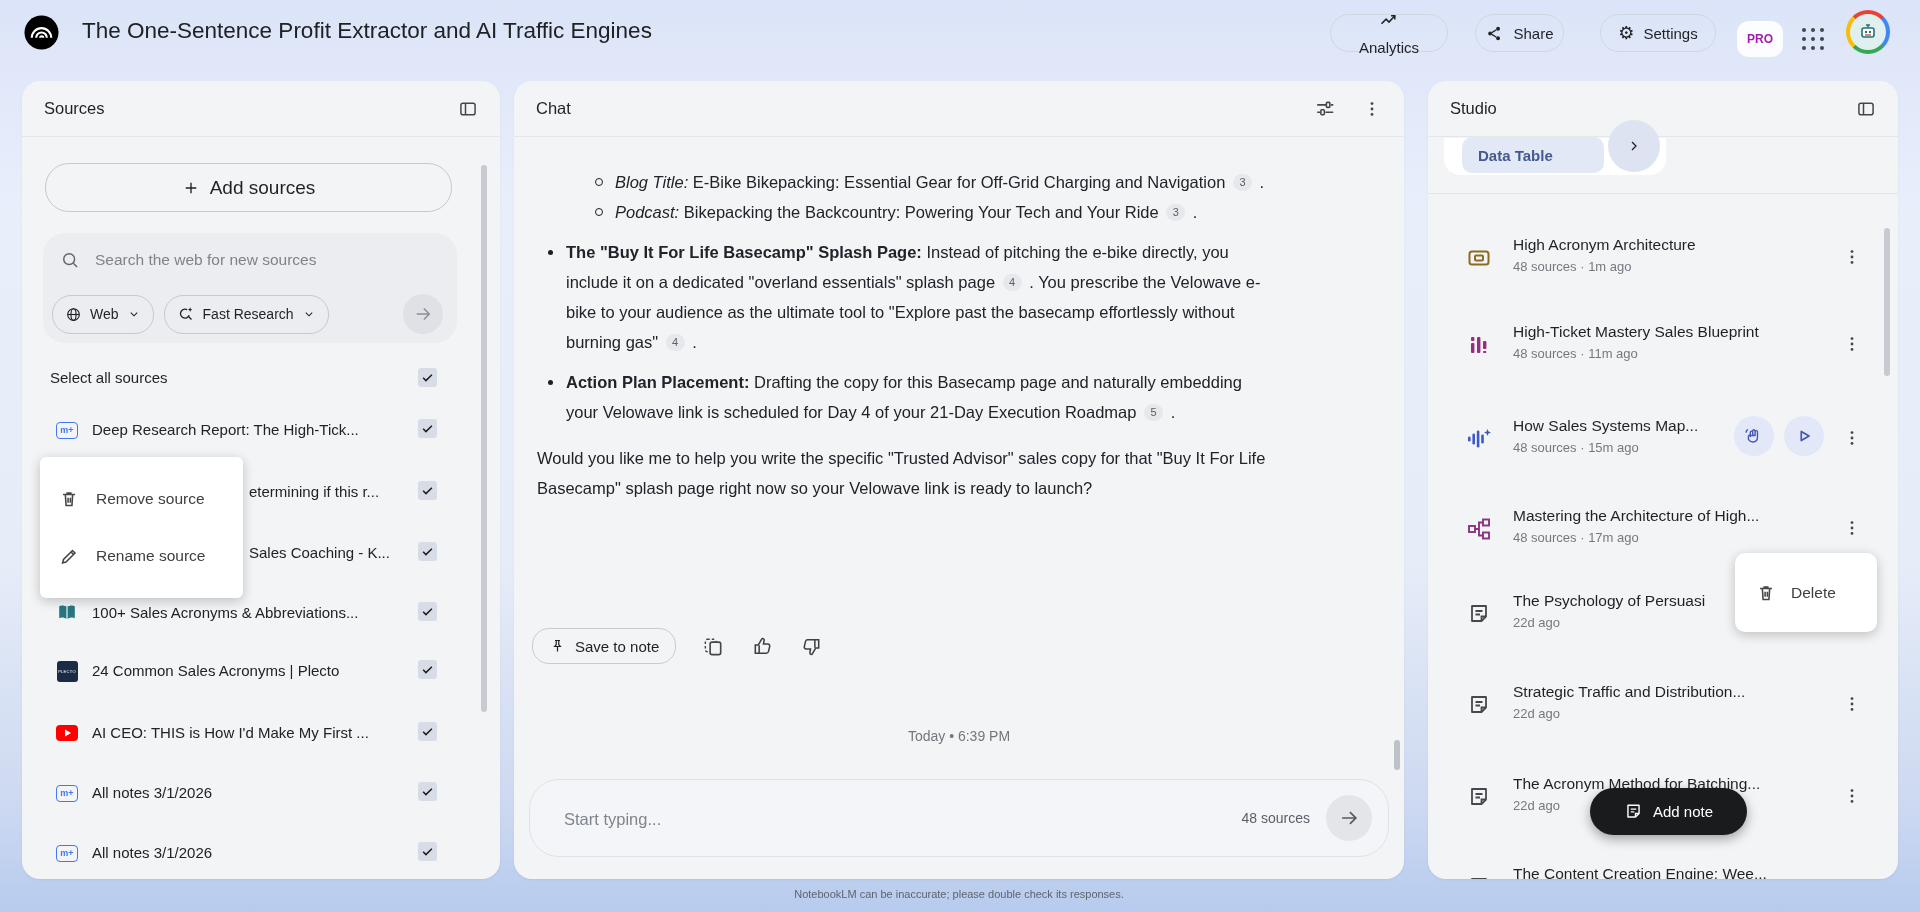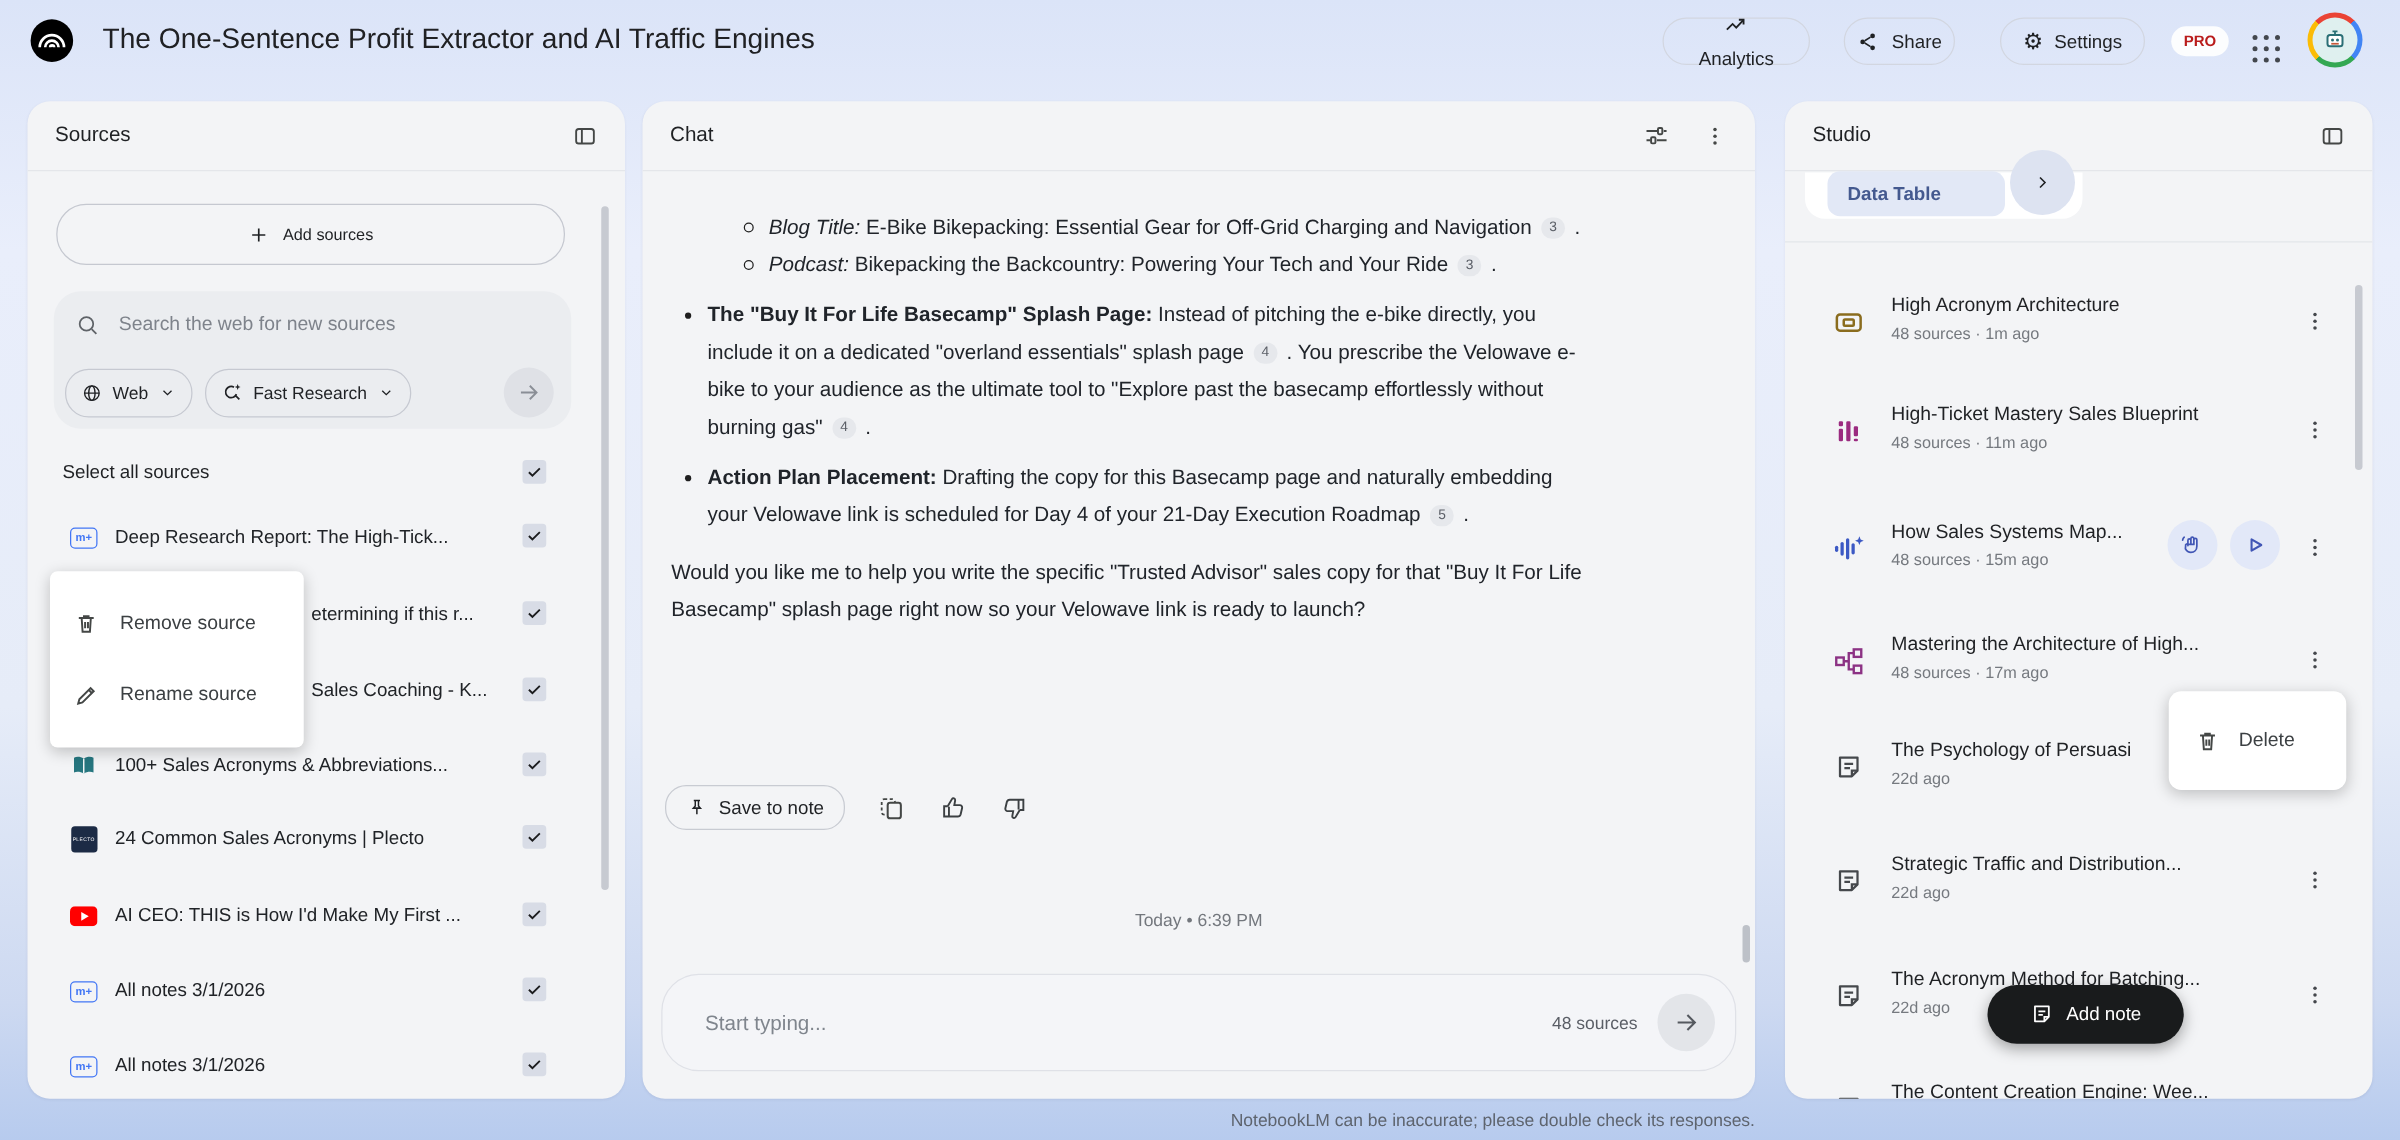--- a/index.html
+++ b/index.html
@@ -13,38 +13,38 @@
   .topbar{position:absolute;inset:0 0 auto 0;height:66px;}
   .logo{position:absolute;left:24px;top:15px;width:35px;height:35px;cursor:pointer;}
   .nb-title{position:absolute;left:82px;top:18px;font-size:22.5px;color:#202124;white-space:nowrap;}
   .tb-btn{position:absolute;top:14px;height:38px;border-radius:19px;display:flex;align-items:center;justify-content:center;gap:9px;font-size:15px;color:#1f2124;box-sizing:border-box;cursor:pointer;}
   .tb-dark{background:#1a1c1e;color:#fff;}
   .tb-light{border:1px solid #d2d6e0;}
   #btn-create{left:1089px;width:213px;}
   #btn-analytics{left:1330px;width:118px;flex-direction:column;}
   #btn-share{left:1475px;width:89px;}
   #btn-settings{left:1600px;width:116px;}
-  .pro{position:absolute;left:1737px;top:21px;height:24px;padding:0 10px;border-radius:12px;background:#fcfdfe;color:#b91c1c;font-size:12px;font-weight:bold;display:flex;align-items:center;}
+  .pro{position:absolute;left:1737px;top:21px;height:36px;padding:0 10px;border-radius:12px;background:#fcfdfe;color:#a21caf;font-size:12px;font-weight:bold;display:flex;align-items:center;}
   .grid-dots{position:absolute;left:1799px;top:25px;width:28px;height:28px;display:grid;grid-template-columns:repeat(3,1fr);place-items:center;cursor:pointer;}
   .grid-dots i{width:4px;height:4px;border-radius:50%;background:#43474d;}
   .avatar{position:absolute;left:1846px;top:10px;width:44px;height:44px;border-radius:50%;
     background:conic-gradient(from 45deg,#4285f4 0 25%,#34a853 0 50%,#fbbc05 0 75%,#ea4335 0 100%);
     display:flex;align-items:center;justify-content:center;cursor:pointer;}
   .avatar-inner{width:36px;height:36px;border-radius:50%;background:#dff0ef;display:flex;align-items:center;justify-content:center;}
   .gear-glyph{font-size:18px;line-height:1;}
   
   .panel{position:absolute;top:81px;height:798px;background:#f3f4f6;border-radius:18px;overflow:hidden;box-shadow:0 1px 2px rgba(60,70,100,.08);}
   #sources{left:22px;width:478px;}
   #chat{left:514px;width:890px;}
   #studio{left:1428px;width:470px;}
   .panel-header{height:56px;display:flex;align-items:center;padding:0 22px;border-bottom:1px solid #e4e6ea;font-size:16.5px;color:#1f2124;box-sizing:border-box;}
   .hdr-icons{margin-left:auto;display:flex;gap:26px;align-items:center;}
   .hicon{cursor:pointer;}
   
-  .add-btn{position:absolute;left:23px;top:82px;width:405px;height:47px;border:1px solid #c5c8d0;border-radius:24px;display:flex;align-items:center;justify-content:center;gap:10px;font-size:13px;cursor:pointer;}
+  .add-btn{position:absolute;left:23px;top:82px;width:405px;height:47px;border:1px solid #c5c8d0;border-radius:24px;display:flex;align-items:center;justify-content:center;gap:10px;font-size:19px;cursor:pointer;}
   .search-card{position:absolute;left:21px;top:152px;width:414px;height:110px;background:#ebedf0;border-radius:22px;}
   .search-row{display:flex;align-items:center;gap:13px;padding:17px 18px 0 17px;}
   .search-input{flex:1;border:none;outline:none;background:transparent;font-family:"Liberation Sans",sans-serif;font-size:15.5px;color:#3c4043;}
   .search-input::placeholder{color:#7e838b;}
   .chips-row{position:absolute;left:9px;right:14px;bottom:9px;display:flex;align-items:center;gap:10px;}
   .chip-pill{height:37px;border:1px solid #c6c9d1;border-radius:19px;display:flex;align-items:center;gap:8px;padding:0 12px;font-size:14px;cursor:pointer;background:transparent;}
   .go-circle{margin-left:auto;width:40px;height:40px;border-radius:50%;background:#dfe1e6;display:flex;align-items:center;justify-content:center;cursor:pointer;}
   .select-row-label{position:absolute;left:28px;top:288px;font-size:15px;}
   .checkbox{position:absolute;left:396px;width:19px;height:19px;background:#d8dce6;border-radius:3px;display:flex;align-items:center;justify-content:center;cursor:pointer;}
   .src-row{position:absolute;left:0;right:0;height:26px;}
@@ -68,21 +68,21 @@
   .chat-actions{position:absolute;left:18px;top:547px;display:flex;align-items:center;}
   .save-pill{height:34px;border:1px solid #c8cbd2;border-radius:17px;display:flex;align-items:center;gap:9px;padding:0 16px;font-size:15px;cursor:pointer;}
   .act-ic{margin-left:26px;cursor:pointer;}
   .today{position:absolute;left:0;right:0;top:647px;text-align:center;font-size:14px;color:#73777d;}
   .chat-input{position:absolute;left:15px;top:698px;width:860px;height:78px;border:1px solid #dfe1e7;background:#f4f5f8;border-radius:30px;box-sizing:border-box;}
   .chat-input input{position:absolute;left:32px;top:0;height:100%;width:480px;border:none;outline:none;background:transparent;font-family:"Liberation Sans",sans-serif;font-size:16.5px;color:#3c4043;}
   .chat-input input::placeholder{color:#7f858d;}
   .inp-right{position:absolute;right:16px;top:0;height:100%;display:flex;align-items:center;gap:16px;}
   .src-count{font-size:14px;color:#5a5e66;}
   .send-circle{width:46px;height:46px;border-radius:50%;background:#e3e5e9;display:flex;align-items:center;justify-content:center;cursor:pointer;}
-  .disclaimer{position:absolute;left:514px;width:890px;top:888px;text-align:right;font-size:14px;color:#5e646e;}
+  .disclaimer{position:absolute;left:514px;width:890px;top:888px;text-align:center;font-size:11px;color:#5e646e;}
   
   .scroll-card{position:absolute;left:16px;top:57px;width:222px;height:37px;background:#fff;border-radius:0 0 16px 16px;}
   .dt-circle{position:absolute;left:180px;top:39px;width:52px;height:52px;border-radius:50%;background:#dde3f1;display:flex;align-items:center;justify-content:center;cursor:pointer;z-index:2;}
   .dt-chip{position:absolute;left:34px;top:56px;width:142px;height:36px;background:#e2e8f6;border-radius:10px;display:flex;align-items:center;padding-left:16px;font-size:15px;font-weight:bold;color:var(--chip-blue-text,#44598f);z-index:3;box-sizing:border-box;cursor:pointer;}
   .studio-divider{position:absolute;left:0;right:0;top:112px;height:1px;background:#e4e6ea;z-index:4;}
   .st-row{position:absolute;left:0;right:0;height:48px;}
   .st-ic{position:absolute;left:36px;top:8px;width:30px;height:30px;display:flex;align-items:center;justify-content:center;}
   .st-title{position:absolute;left:85px;top:1px;font-size:15.5px;color:#1f2124;white-space:nowrap;}
   .st-sub{position:absolute;left:85px;top:24px;font-size:13px;color:#75797f;white-space:nowrap;}
   .st-dots{position:absolute;left:414px;top:12px;cursor:pointer;}

